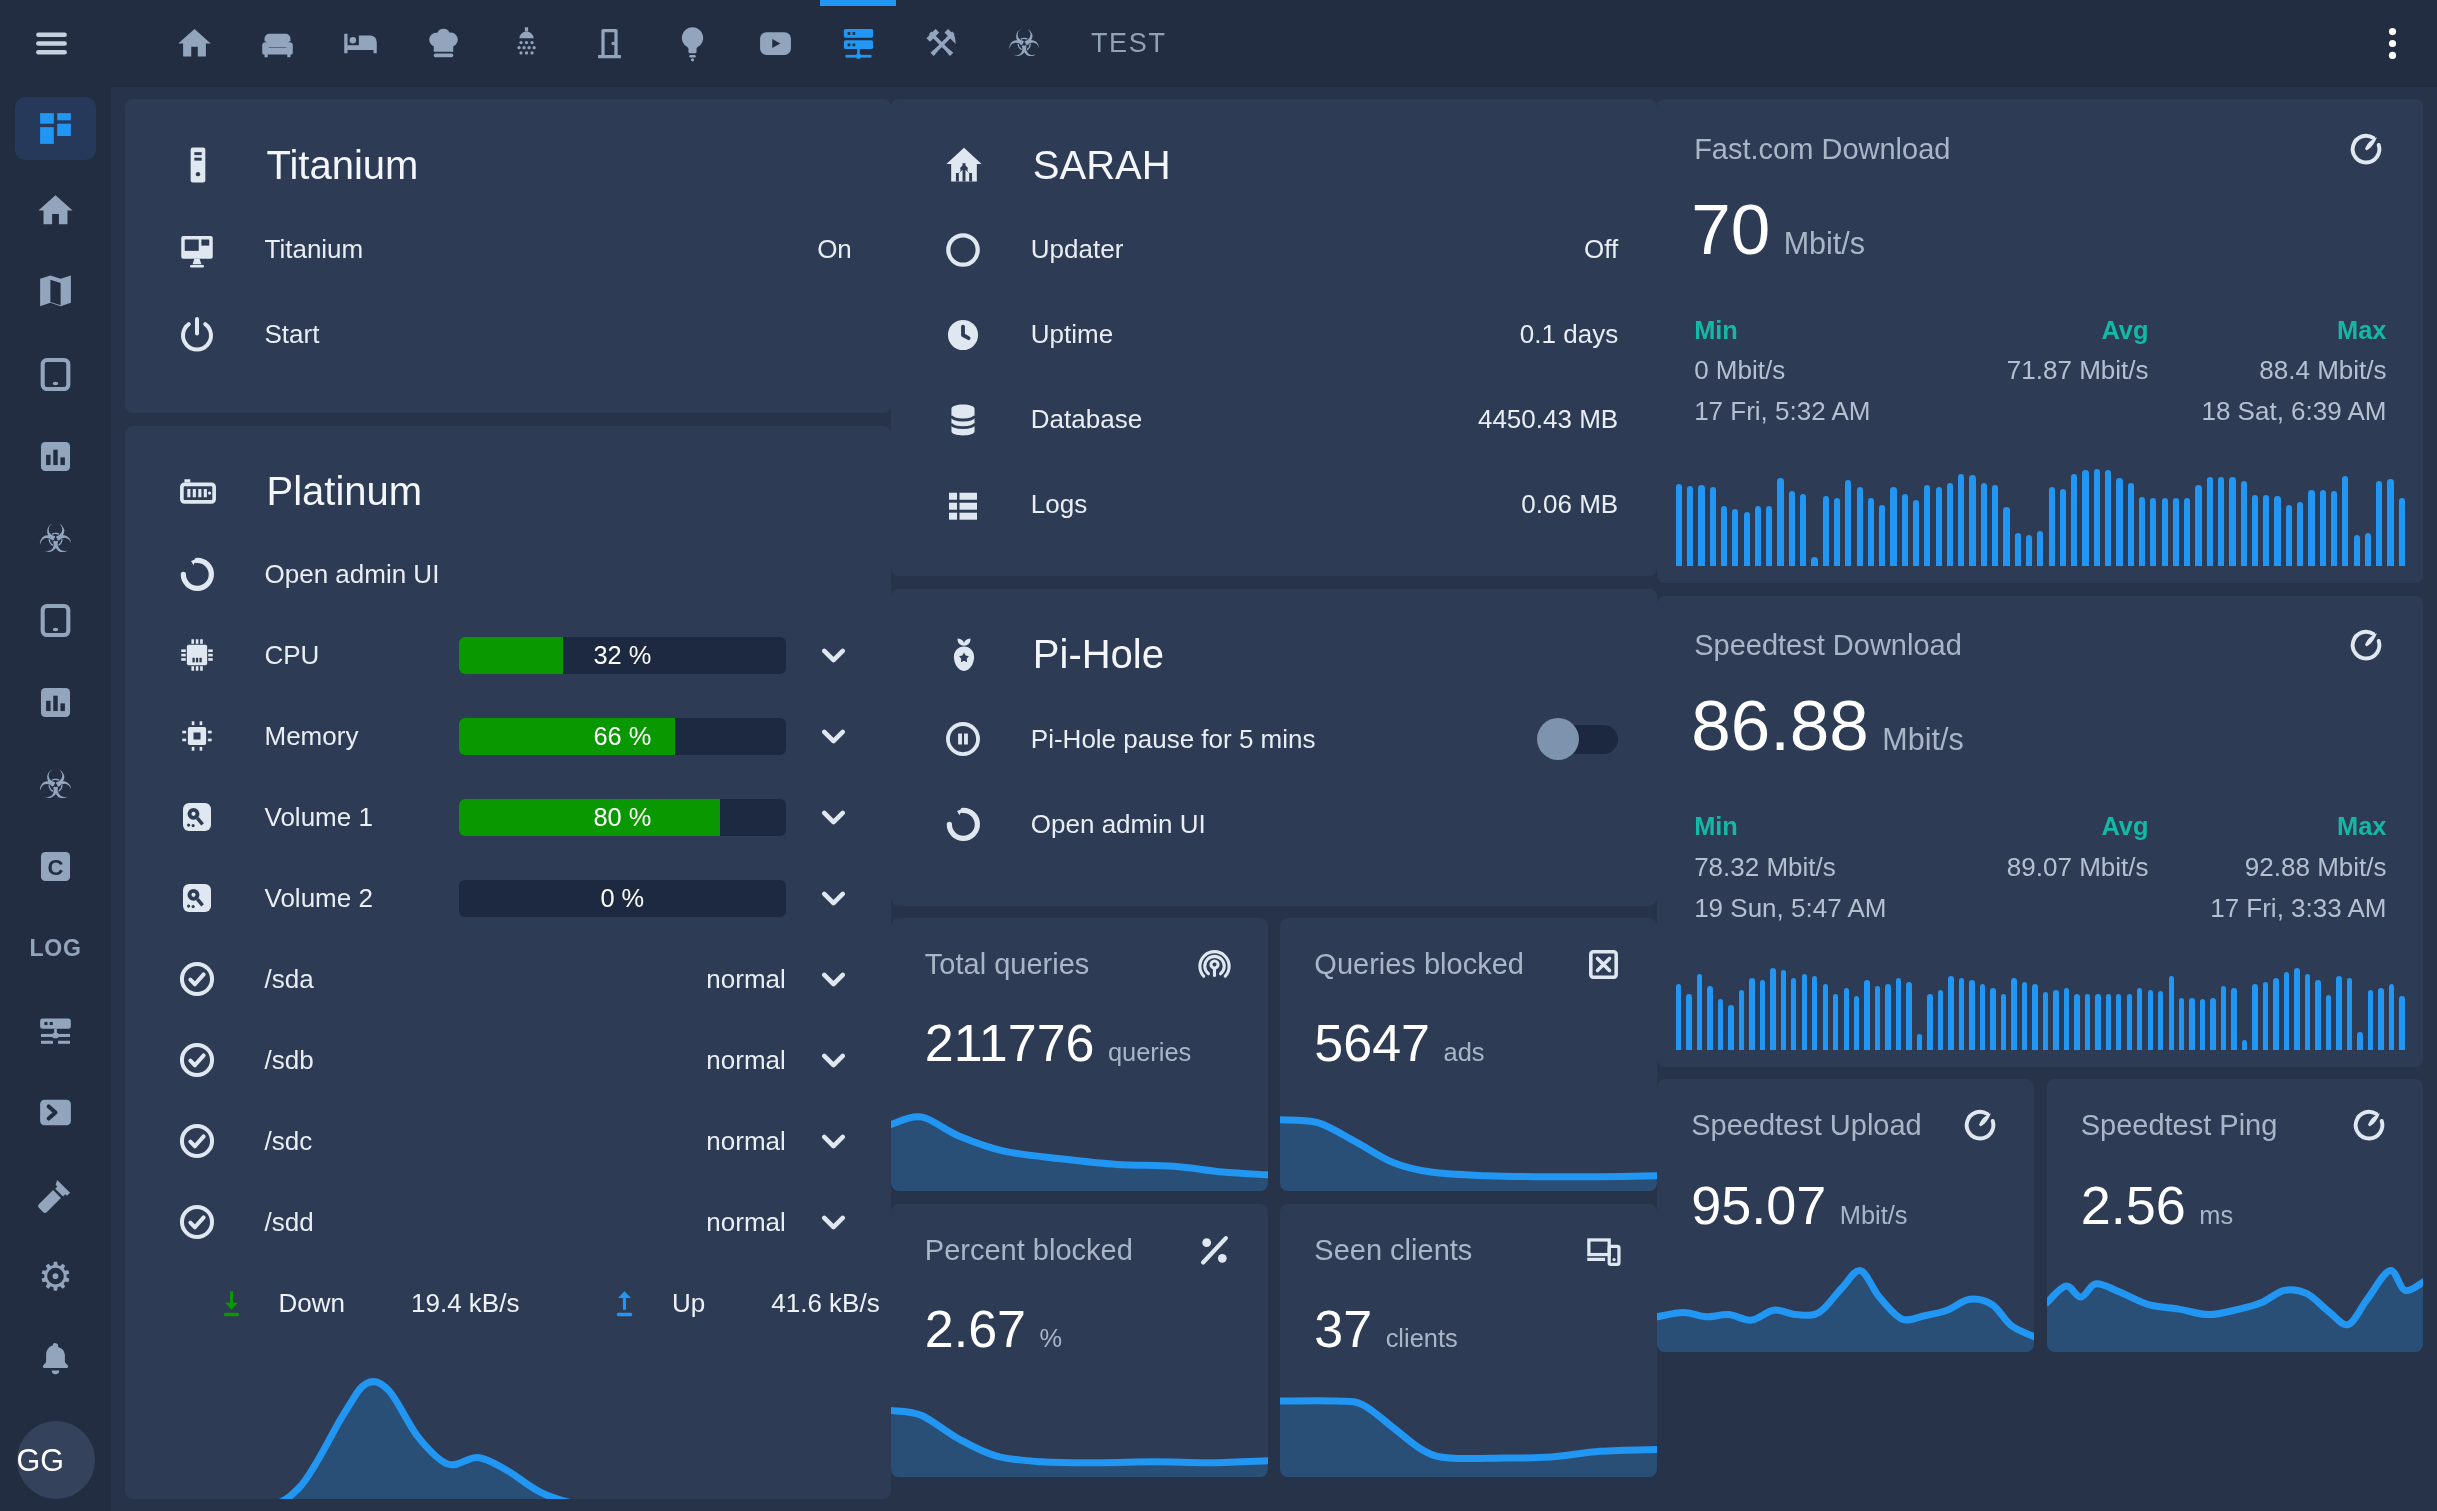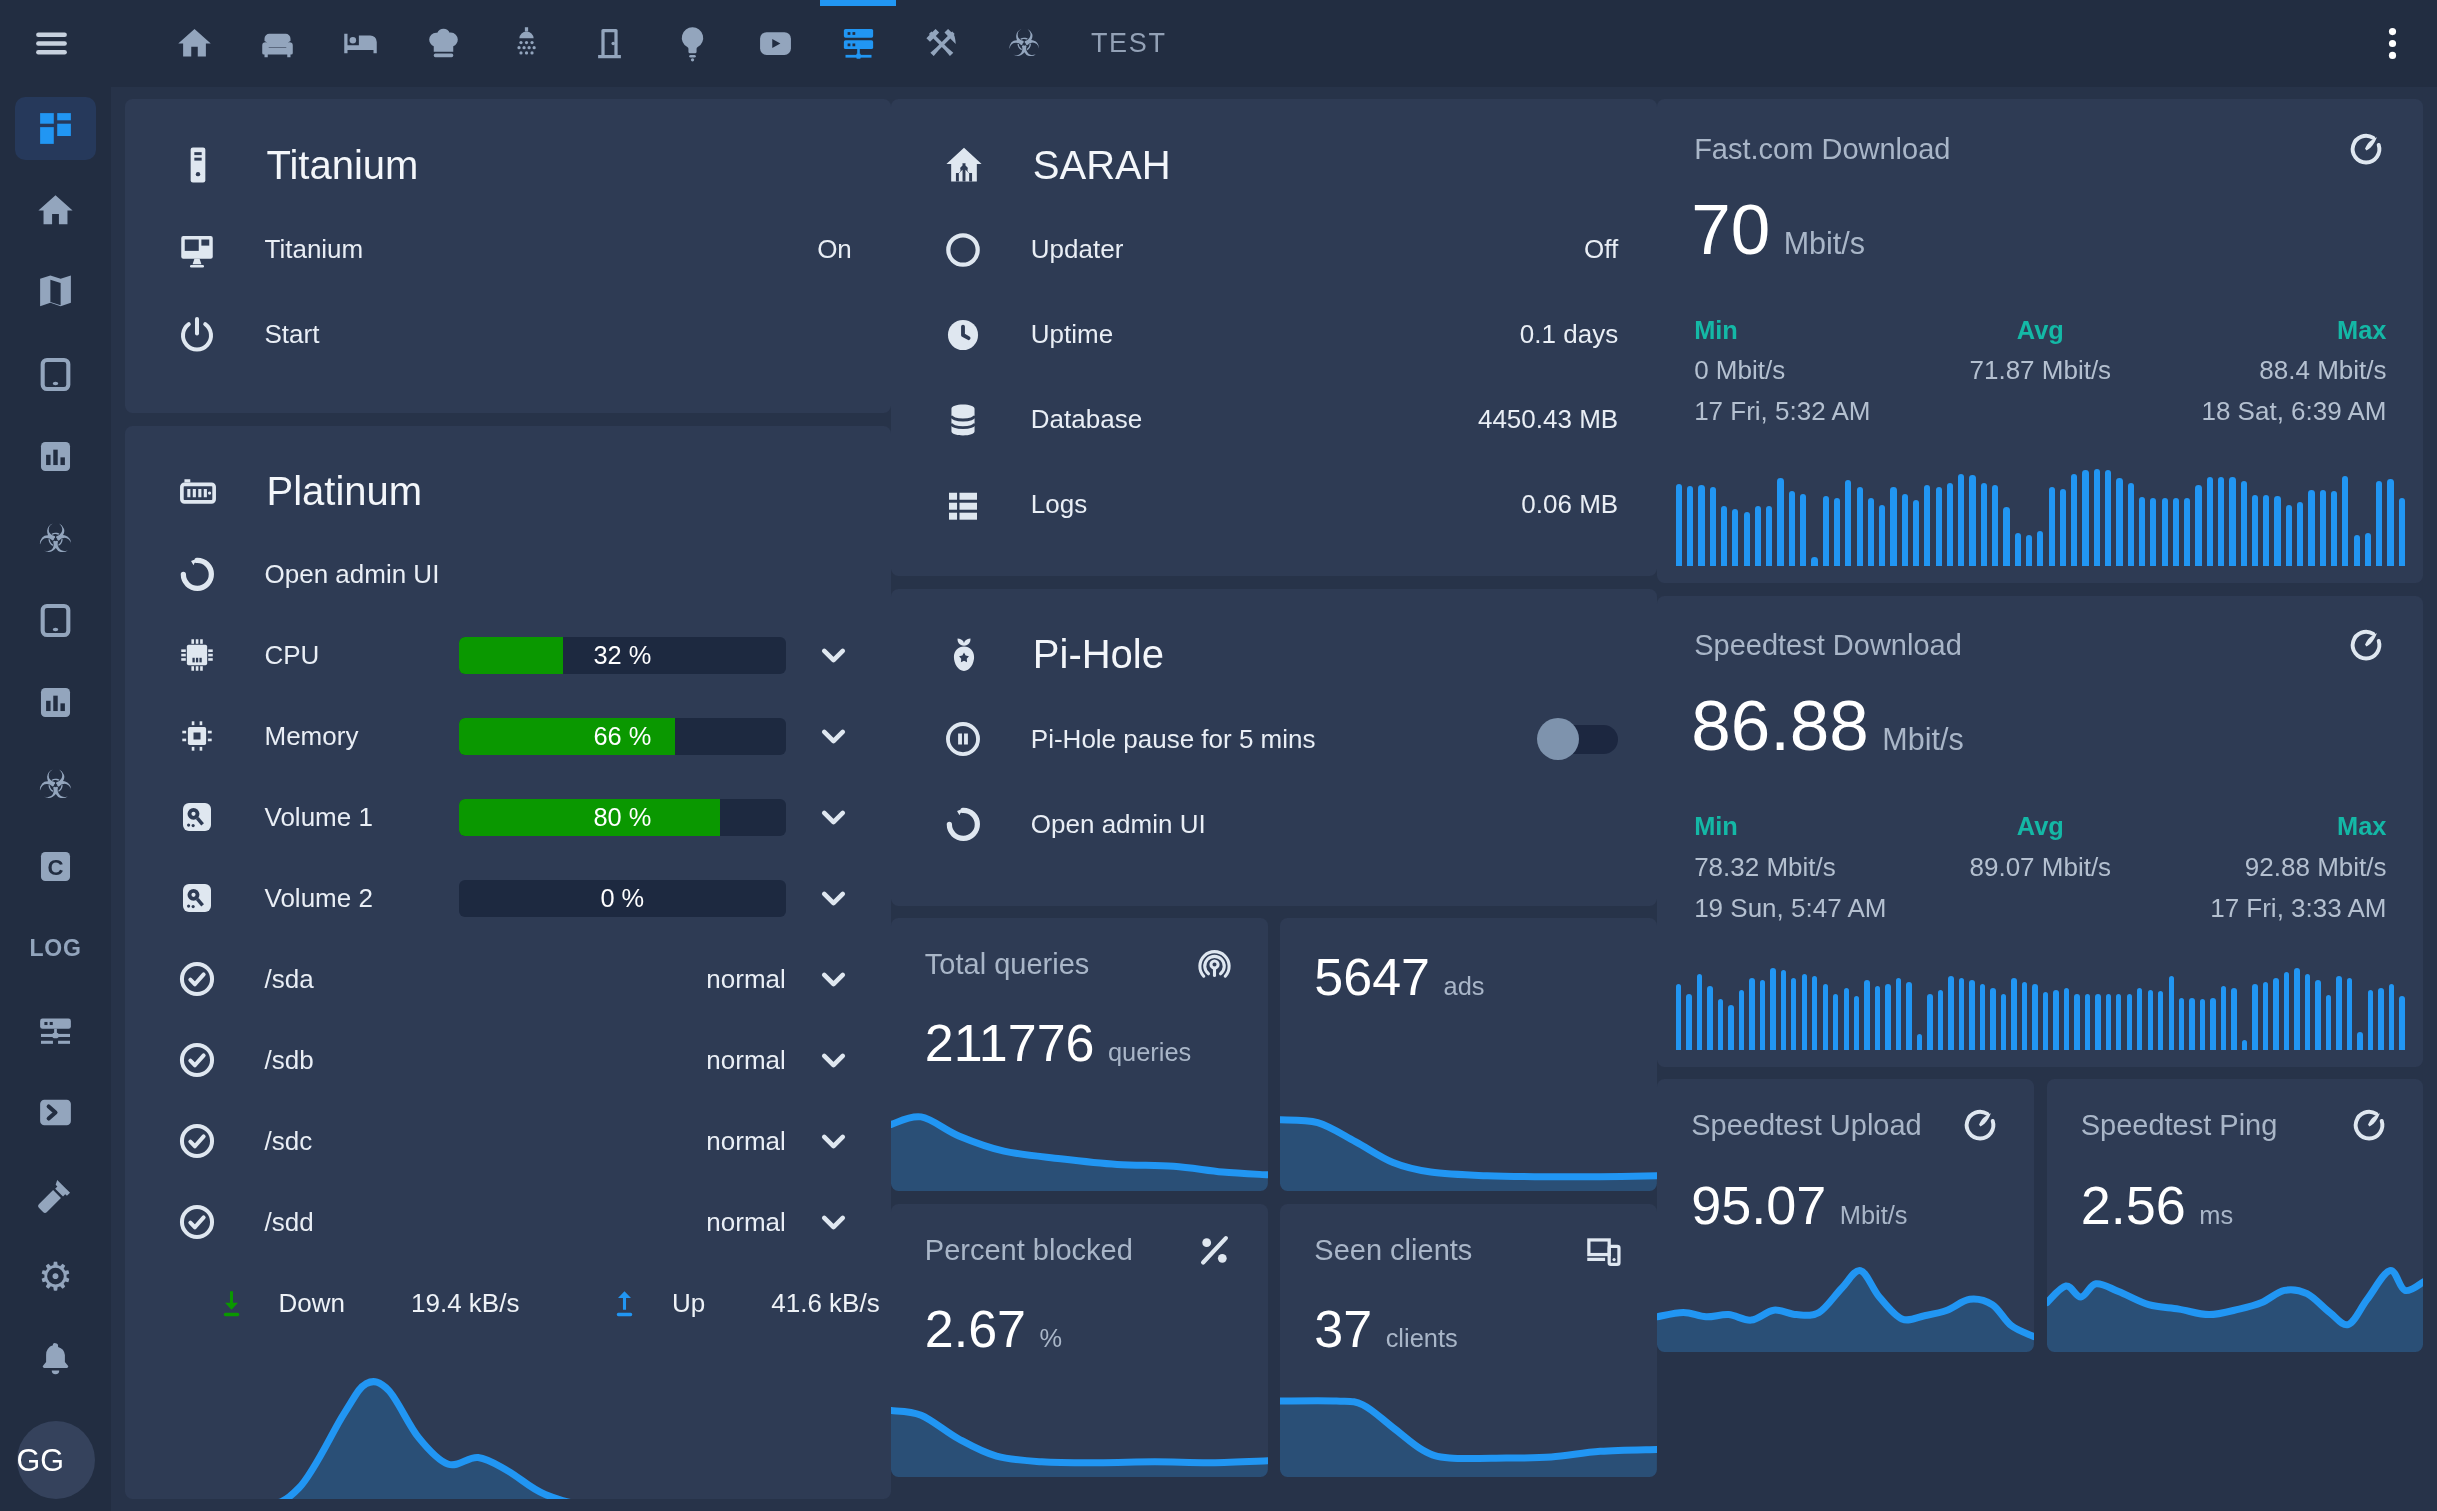--- a/index.html
+++ b/index.html
@@ -67,21 +67,21 @@
   .spark2{height:110px}
   .stroke{fill:none;stroke:var(--blue);stroke-width:7px;vector-effect:non-scaling-stroke;stroke-linecap:round;stroke-linejoin:round}
   .fill{fill:rgba(33,150,243,.22);stroke:none}
   .gstroke .stroke{stroke:var(--green)}
   
   .speed{display:flex;flex-direction:column}
   .speed .shead{padding:30.5px 37px 0 37px}
   .big{font-size:71px}
   .mid{font-size:54px}
   .mam{display:grid;grid-template-columns:1.1fr 1fr 1.1fr;padding:46px 37px 0}
-  .mam .c{text-align:center}.mam .r{text-align:right}
+  .mam .c{text-align:right}.mam .r{text-align:right}
   .mlab{font-size:25.4px;font-weight:bold;color:#14b8a6}
   .mval,.mdate{font-size:26px;color:#b4c0d0;margin-top:10.2px}
   .bars{flex:1;display:flex;align-items:flex-end;gap:5.1px;margin:29px 18.6px 17px}
   .bars i{flex:1;background:var(--blue);border-radius:3.4px 3.4px 0 0;min-width:2.5px}
   
   .toggle{position:relative;width:78px;height:29px;border-radius:15.2px;background:#1c2740;cursor:pointer;flex:none}
   .toggle .knob{position:absolute;left:-3.4px;top:-6.8px;width:42px;height:42px;border-radius:50%;background:#7e93ad}
 </style>
 </head>
 <body>
@@ -663,20 +663,29 @@
         <div class="sval">
             <span class="num">211776</span>
             <span class="unit">queries</span>
           </div>
         <svg class="spark" viewBox="0 0 100 100" preserveAspectRatio="none">
             <path d="M0,30C1.3333333333333333,28.666666666666668 5,20 8,22C11,24 14.333333333333334,36 18,42C21.666666666666668,48 25.5,54 30,58C34.5,62 40,63.666666666666664 45,66C50,68.33333333333333 55,70.66666666666667 60,72C65,73.33333333333333 70.33333333333333,72.66666666666667 75,74C79.66666666666667,75.33333333333333 83.83333333333333,78.5 88,80C92.16666666666667,81.5 98,82.5 100,83L100,130 L0,130 Z" class="fill"></path>
             <path d="M0,30C1.3333333333333333,28.666666666666668 5,20 8,22C11,24 14.333333333333334,36 18,42C21.666666666666668,48 25.5,54 30,58C34.5,62 40,63.666666666666664 45,66C50,68.33333333333333 55,70.66666666666667 60,72C65,73.33333333333333 70.33333333333333,72.66666666666667 75,74C79.66666666666667,75.33333333333333 83.83333333333333,78.5 88,80C92.16666666666667,81.5 98,82.5 100,83" class="stroke"></path>
           </svg>
       </div>
       <div class="card stat">
+        <div class="shead">
+            <span class="stitle">Queries blocked</span>
+          <span class="sicon">
+              <svg viewBox="0 0 24 24" fill="none" stroke="currentColor" stroke-width="2.2" stroke-linecap="round">
+                <rect x="4.2" y="4.2" width="15.6" height="15.6" rx="1.5"></rect>
+                <path d="m8.3 8.3 7.4 7.4M15.7 8.3l-7.4 7.4"></path>
+              </svg>
+            </span>
+          </div>
         <div class="sval">
             <span class="num">5647</span>
             <span class="unit">ads</span>
           </div>
         <svg class="spark" viewBox="0 0 100 100" preserveAspectRatio="none">
             <path d="M0,25C1.6666666666666667,25.5 6.666666666666666,24.166666666666668 10,28C13.333333333333334,31.833333333333332 16.666666666666668,41 20,48C23.333333333333332,55 26.666666666666668,64.66666666666667 30,70C33.333333333333336,75.33333333333333 35.833333333333336,77.66666666666667 40,80C44.166666666666664,82.33333333333333 50,83.16666666666667 55,84C60,84.83333333333333 65,84.83333333333333 70,85C75,85.16666666666667 80,85.16666666666667 85,85C90,84.83333333333333 97.5,84.16666666666667 100,84L100,130 L0,130 Z" class="fill"></path>
             <path d="M0,25C1.6666666666666667,25.5 6.666666666666666,24.166666666666668 10,28C13.333333333333334,31.833333333333332 16.666666666666668,41 20,48C23.333333333333332,55 26.666666666666668,64.66666666666667 30,70C33.333333333333336,75.33333333333333 35.833333333333336,77.66666666666667 40,80C44.166666666666664,82.33333333333333 50,83.16666666666667 55,84C60,84.83333333333333 65,84.83333333333333 70,85C75,85.16666666666667 80,85.16666666666667 85,85C90,84.83333333333333 97.5,84.16666666666667 100,84" class="stroke"></path>
           </svg>
       </div>
     </div>

